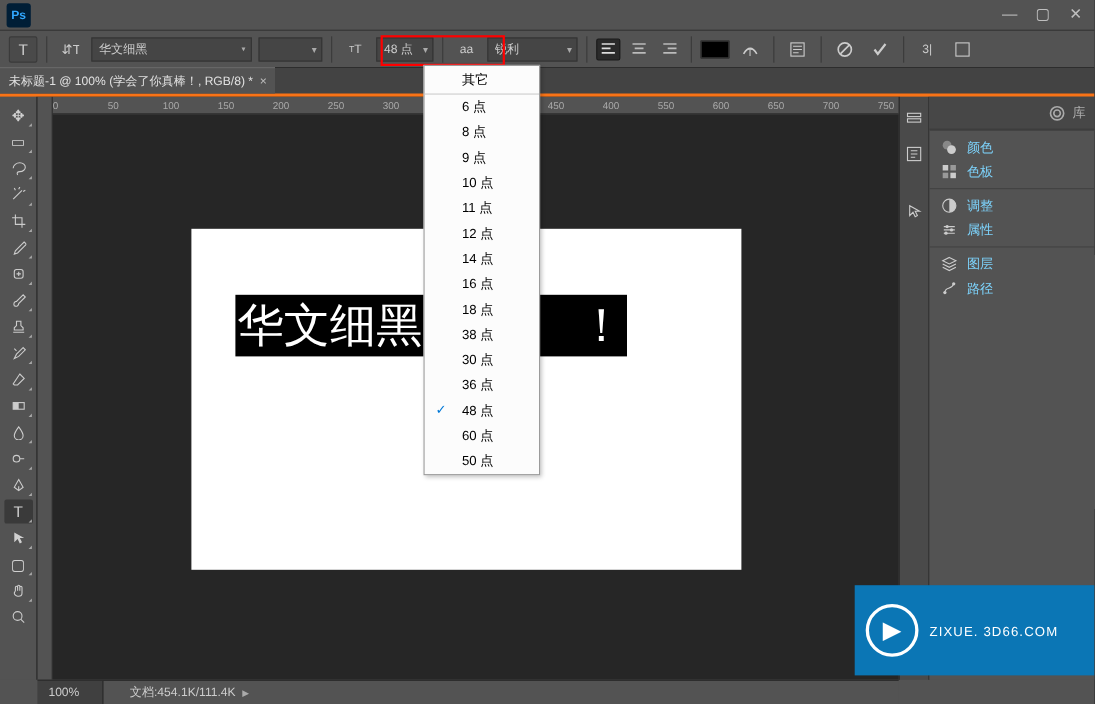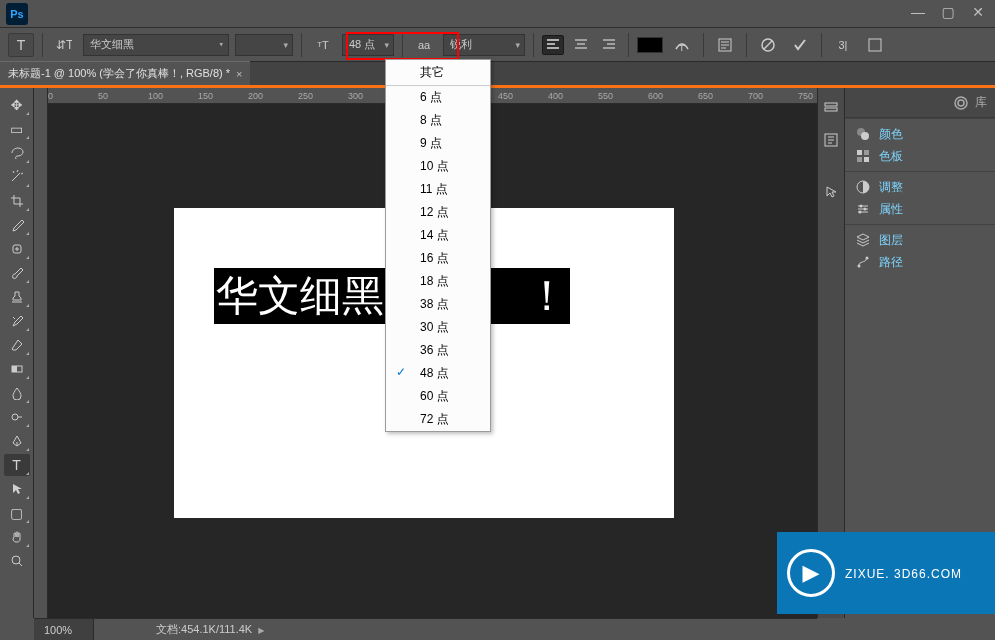--- a/index.html
+++ b/index.html
@@ -64,21 +64,21 @@
   
   
   .dropdown { position: absolute; top: 59px; left: 385px; width: 106px; background: #fcfcfc; border: 1px solid #9b9b9b; color: #000; font-size: 12px; z-index: 50; box-shadow: 2px 2px 4px rgba(0,0,0,.25);}
   .dd-top { padding: 4px 10px 4px 34px; border-bottom: 1px solid #ccc; }
   .dd-item { padding: 3px 10px 3px 34px; position: relative; }
   .dd-check { position: absolute; left: 10px; color: #0078d7; font-size: 12px; }
   
   
   .status { position: absolute; bottom: 0; left: 34px; right: 178px; height: 22px; background: #535353; border-top: 1px solid #2a2a2a; display: flex; align-items: center; font-size: 11px; color: #ccc; gap: 12px; }
   .status .zoom { width: 60px; padding-left: 10px; background: #404040; height: 100%; display: flex; align-items: center; border-right: 1px solid #2a2a2a; }
-  .status .docinfo { padding-left: 12px; margin-left: 38px; }
+  .status .docinfo { padding-left: 12px; }
   .status .tri { margin-left: 6px; font-size: 8px; color: #aaa; }
   
   
   .watermark { position: absolute; right: 0; bottom: 26px; width: 218px; height: 82px; background: #0b76b5; color: #fff; display: flex; align-items: center; padding: 8px 10px; gap: 10px; z-index: 60; }
   .wm-logo { width: 48px; height: 48px; border: 3px solid #fff; border-radius: 50%; display: flex; align-items: center; justify-content: center; font-size: 22px; }
   .wm-text .big { font-size: 22px; font-weight: bold; letter-spacing: 2px; }
   .wm-text .small { font-size: 12px; letter-spacing: 1px; margin-top: 2px; }
 </style>
 </head>
 <body>
@@ -428,21 +428,21 @@
       <div class="dd-item"><span>11 点</span></div>
       <div class="dd-item"><span>12 点</span></div>
       <div class="dd-item"><span>14 点</span></div>
       <div class="dd-item"><span>16 点</span></div>
       <div class="dd-item"><span>18 点</span></div>
       <div class="dd-item"><span>38 点</span></div>
       <div class="dd-item"><span>30 点</span></div>
       <div class="dd-item"><span>36 点</span></div>
       <div class="dd-item"><span class="dd-check">✓</span><span>48 点</span></div>
       <div class="dd-item"><span>60 点</span></div>
-      <div class="dd-item"><span>72 点</span></div>
+      <div class="dd-item"><span>50 点</span></div>
     </div>
 </div>
 
 <div class="status">
   <div class="zoom">100%</div>
   <div class="docinfo">
     <span>文档:454.1K/111.4K</span><span class="tri">▶</span>
   </div>
 </div>
 

